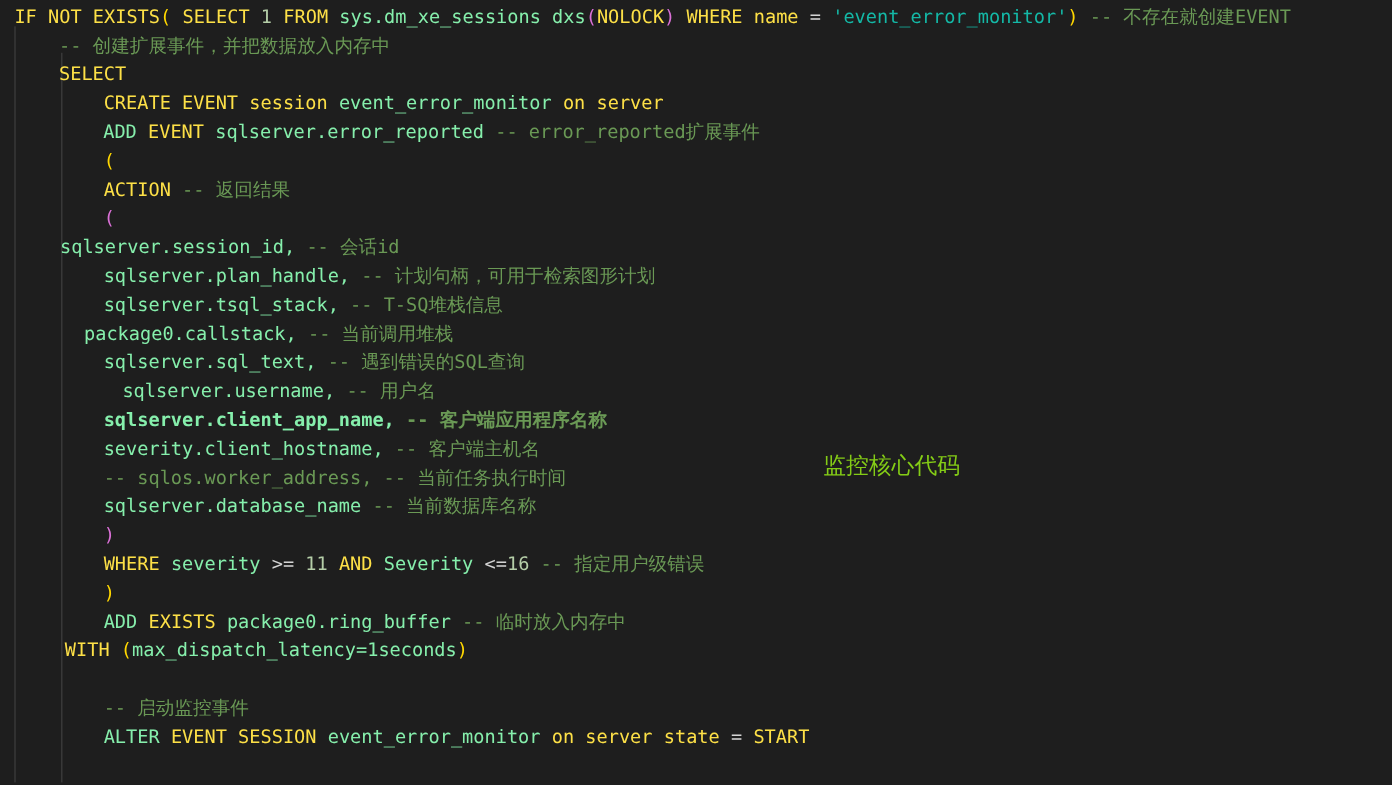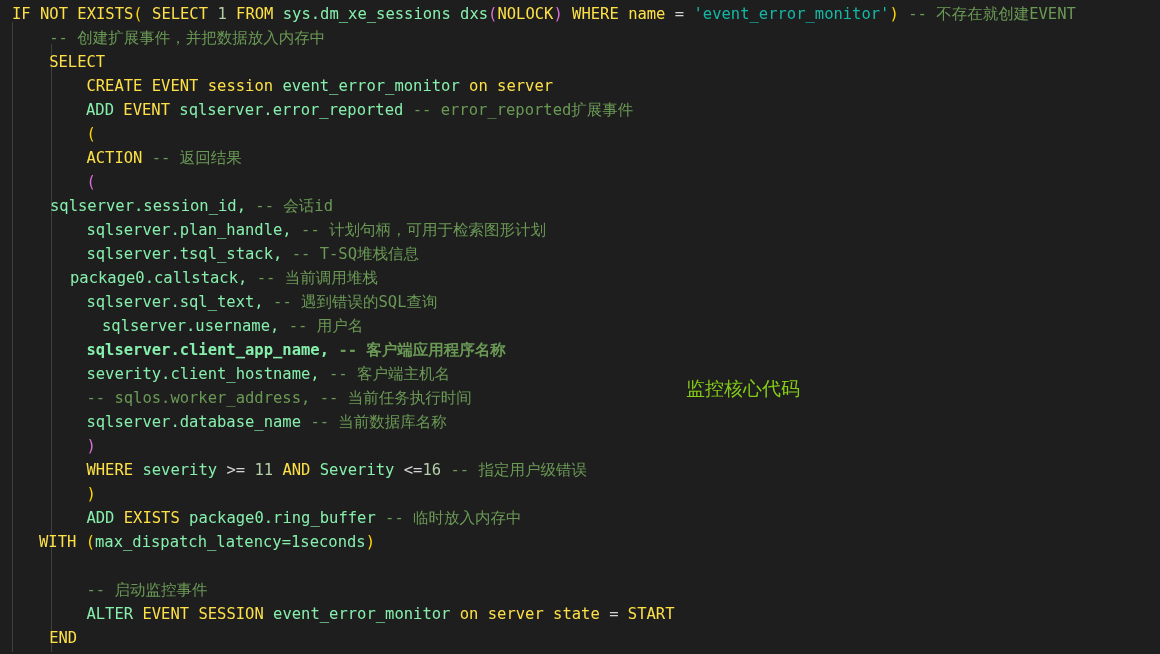--- a/index.html
+++ b/index.html
@@ -85,20 +85,19 @@
       <div class="code-line" style="padding-left: 86.4px;"><span class="id">sqlserver.sql_text,</span><span class="op"> </span><span class="cmt">-- 遇到错误的SQL查询</span></div>
       <div class="code-line" style="padding-left: 102px;"><span class="id">sqlserver.username,</span><span class="op"> </span><span class="cmt">-- 用户名</span></div>
       <div class="code-line" style="padding-left: 86.4px; font-weight: bold;"><span class="id">sqlserver.client_app_name,</span><span class="op"> </span><span class="cmt">-- 客户端应用程序名称</span></div>
       <div class="code-line" style="padding-left: 86.4px;"><span class="id">severity.client_hostname,</span><span class="op"> </span><span class="cmt">-- 客户端主机名</span></div>
       <div class="code-line" style="padding-left: 86.4px;"><span class="cmt">-- sqlos.worker_address, -- 当前任务执行时间</span></div>
       <div class="code-line" style="padding-left: 86.4px;"><span class="id">sqlserver.database_name</span><span class="op"> </span><span class="cmt">-- 当前数据库名称</span></div>
       <div class="code-line" style="padding-left: 86.4px;"><span class="br-m">)</span></div>
       <div class="code-line" style="padding-left: 86.4px;"><span class="kw">WHERE</span><span class="op"> </span><span class="id">severity</span><span class="op"> </span><span class="op">&gt;=</span><span class="op"> </span><span class="num">11</span><span class="op"> </span><span class="kw">AND</span><span class="op"> </span><span class="id">Severity</span><span class="op"> </span><span class="op">&lt;=</span><span class="num">16</span><span class="op"> </span><span class="cmt">-- 指定用户级错误</span></div>
       <div class="code-line" style="padding-left: 86.4px;"><span class="br-y">)</span></div>
       <div class="code-line" style="padding-left: 86.4px;"><span class="id">ADD</span><span class="op"> </span><span class="kw">EXISTS</span><span class="op"> </span><span class="id">package0.ring_buffer</span><span class="op"> </span><span class="cmt">-- 临时放入内存中</span></div>
-      <div class="code-line" style="padding-left: 39px;"><span class="kw">WITH</span><span class="op"> </span><span class="br-y">(</span><span class="id">max_dispatch_latency=1seconds</span><span class="br-y">)</span></div>
+      <div class="code-line" style="padding-left: 54px;"><span class="kw">WITH</span><span class="op"> </span><span class="br-y">(</span><span class="id">max_dispatch_latency=1seconds</span><span class="br-y">)</span></div>
       <div class="code-line" style="padding-left: 12px;">&nbsp;</div>
       <div class="code-line" style="padding-left: 86.4px;"><span class="cmt">-- 启动监控事件</span></div>
       <div class="code-line" style="padding-left: 86.4px;"><span class="id">ALTER</span><span class="op"> </span><span class="kw">EVENT</span><span class="op"> </span><span class="kw">SESSION</span><span class="op"> </span><span class="id">event_error_monitor</span><span class="op"> </span><span class="kw">on</span><span class="op"> </span><span class="kw">server</span><span class="op"> </span><span class="kw">state</span><span class="op"> </span><span class="op">=</span><span class="op"> </span><span class="kw">START</span></div>
-      <div class="code-line" style="padding-left: 49.2px;"><span class="kw">END</span></div>
     </div>
   <div class="annotation" id="annotation" style="left: 686px; top: 376px;">监控核心代码</div>
 </div>
 
 </body></html>

